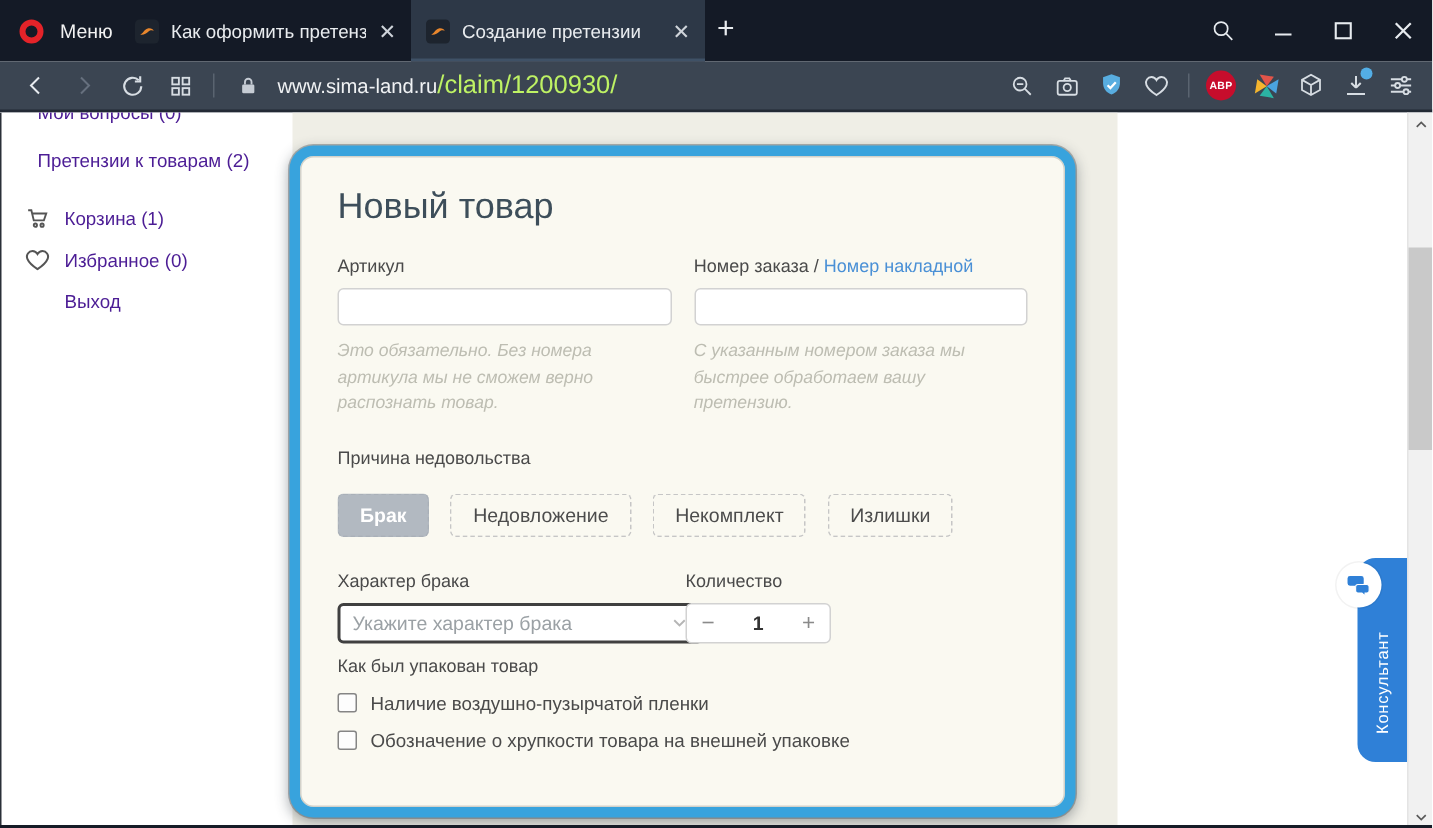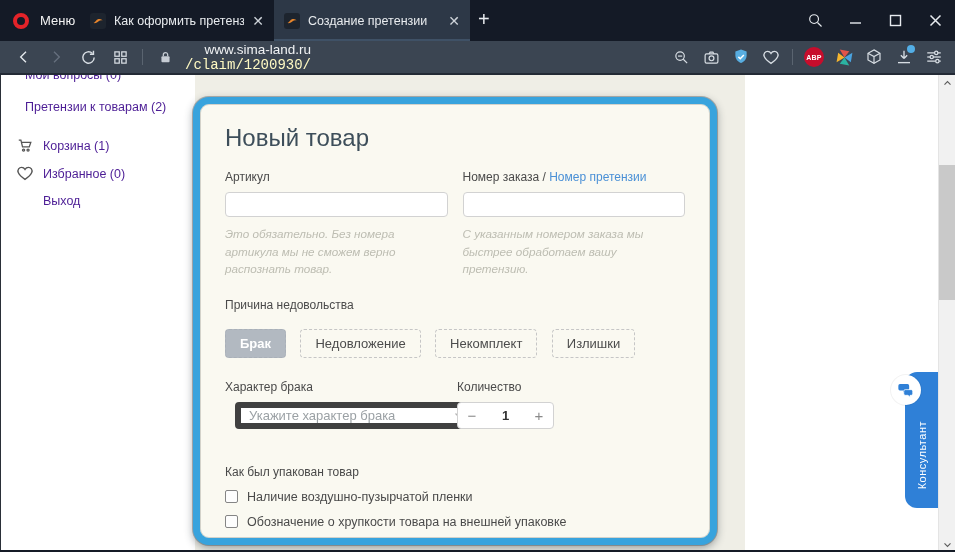--- a/index.html
+++ b/index.html
@@ -24,23 +24,23 @@
                 color:#e9ecef; font-size:20px; font-weight:300; }
   .winbtns { position:absolute; right:0; top:0; height:41px; display:flex; }
   .winbtn { width:40px; height:41px; display:flex; align-items:center; justify-content:center; }
 
   
   .addressbar { position:absolute; left:0; top:41px; width:955px; height:34px; background:#3b4552;
                 border-bottom:2px solid #232a35; display:flex; align-items:center; }
   .nav-icons { display:flex; align-items:center; margin-left:8px; }
   .nav-icon { width:26px; height:26px; display:flex; align-items:center; justify-content:center; margin:0 3px; }
   .addr-sep { width:1px; height:16px; background:#5a6470; margin:0 6px; }
-  .urlbox { display:flex; align-items:flex-end; margin-left:4px;flex-direction:column; }
+  .urlbox { display:flex; align-items:center; margin-left:4px; }
   .url-domain { color:#f0f2f4; font-size:13.5px; }
-  .url-path { color:#fef9c3; font-size:14px;font-family:Liberation Mono, monospace; }
+  .url-path { color:#bef264; font-size:17px; }
   .addr-right { position:absolute; right:6px; top:0; height:32px; display:flex; align-items:center; }
   .addr-right .nav-icon { margin:0 2px; }
   .abp-badge { width:20px; height:20px; border-radius:50%; background:#c70d2c; color:#fff;
                font-size:7px; font-weight:bold; display:flex; align-items:center; justify-content:center;
                letter-spacing:0.2px; }
   .dl-wrap { position:relative; }
   .dl-dot { position:absolute; right:2px; top:1px; width:8px; height:8px; border-radius:50%; background:#53aee6; }
 
   
   .content { position:absolute; left:0; top:75px; width:955px; height:477px; background:#ffffff; overflow:hidden; }
@@ -69,29 +69,29 @@
   .hint { margin-top:8px; font-style:italic; font-size:11.7px; color:#bdbdb2; line-height:1.5; }
 
   .reason-section { margin-top:20px; }
   .reason-row { margin-top:1px; }
   .reason-btn { display:inline-block; border:1px dashed #c6c6c6; border-radius:4px;
                 padding:6px 14px; font-size:13px; color:#4c4c4c; margin:9px 10px 0 0;
                 background:transparent; cursor:pointer; }
   .reason-btn.selected { background:#b2b9c1; color:#fff; font-weight:bold; border-color:#a9b0b8; }
 
   .dq-row { display:flex; margin-top:22px; }
-  .selectbox { width:244px; height:27px; border:6px solid #404040; border-radius:4px; background:#fff;
-               display:flex; align-items:center; padding:0 8px; cursor:pointer;margin-left:10px; }
+  .selectbox { width:244px; height:27px; border:2px solid #404040; border-radius:4px; background:#fff;
+               display:flex; align-items:center; padding:0 8px; cursor:pointer; }
   .selectbox .ph { flex:1; font-size:13px; color:#9ba1a5; }
   .stepper { width:97px; height:27px; border:1px solid #d2d2d2; border-radius:4px; background:#fff;
              display:flex; align-items:center; }
   .step-btn { width:28px; text-align:center; color:#8a8a8a; font-size:15px; cursor:pointer; }
   .step-val { flex:1; text-align:center; font-size:13px; font-weight:bold; color:#333; }
 
-  .pack-section { margin-top:36px; }
+  .pack-section { margin-top:8px; }
   .check-row { display:flex; align-items:center; margin-top:11px; cursor:pointer; }
   .checkbox { width:13px; height:13px; border:1px solid #858585; border-radius:2px; background:#fdfdfd; flex:none; }
   .check-label { margin-left:9px; font-size:12.5px; color:#4a4a4a; }
 
   
   .consultant { position:absolute; right:17px; top:297px; width:33px; height:136px;
                 background:#2f80d7; border-radius:12px 0 0 12px; z-index:5; }
   .consult-circle { position:absolute; left:-14px; top:3px; width:30px; height:30px; background:#fff;
                     border-radius:50%; display:flex; align-items:center; justify-content:center;
                     box-shadow:0 0 0 1px rgba(0,0,0,0.05); }
@@ -297,21 +297,21 @@
       <div class="claim-form">
         <div class="form-title">Новый товар</div>
 
         <div class="fields-row">
           <div class="field-col">
             <div class="field-label">Артикул</div>
             <input class="text-input" type="text" style="">
             <div class="hint">Это обязательно. Без номера артикула мы не сможем верно распознать товар.</div>
           </div>
           <div class="field-col">
-            <div class="field-label"><span>Номер заказа</span><span> / </span><span class="link">Номер претензии</span></div>
+            <div class="field-label"><span>Номер заказа</span><span> / </span><span class="link">Номер накладной</span></div>
             <input class="text-input" type="text" style="">
             <div class="hint">С указанным номером заказа мы быстрее обработаем вашу претензию.</div>
           </div>
         </div>
 
         <div class="reason-section">
           <div class="field-label">Причина недовольства</div>
           <div class="reason-row">
             <span class="reason-btn selected">Брак</span>
             <span class="reason-btn">Недовложение</span>

